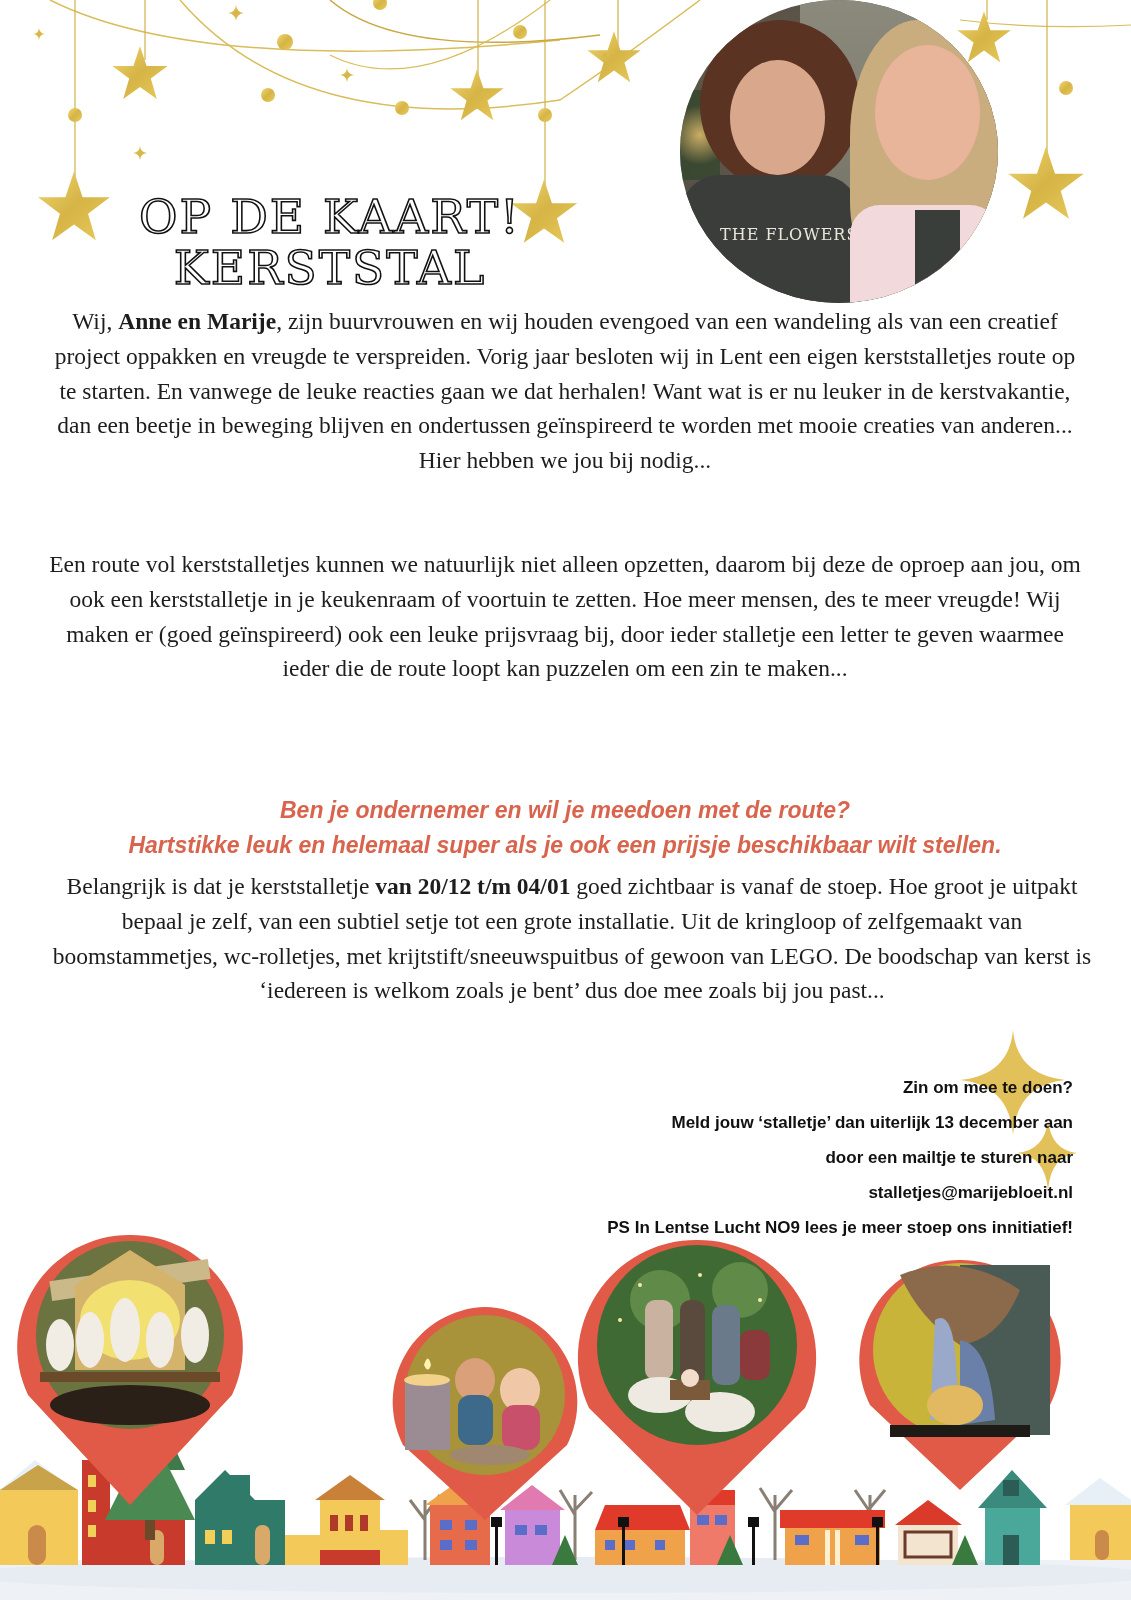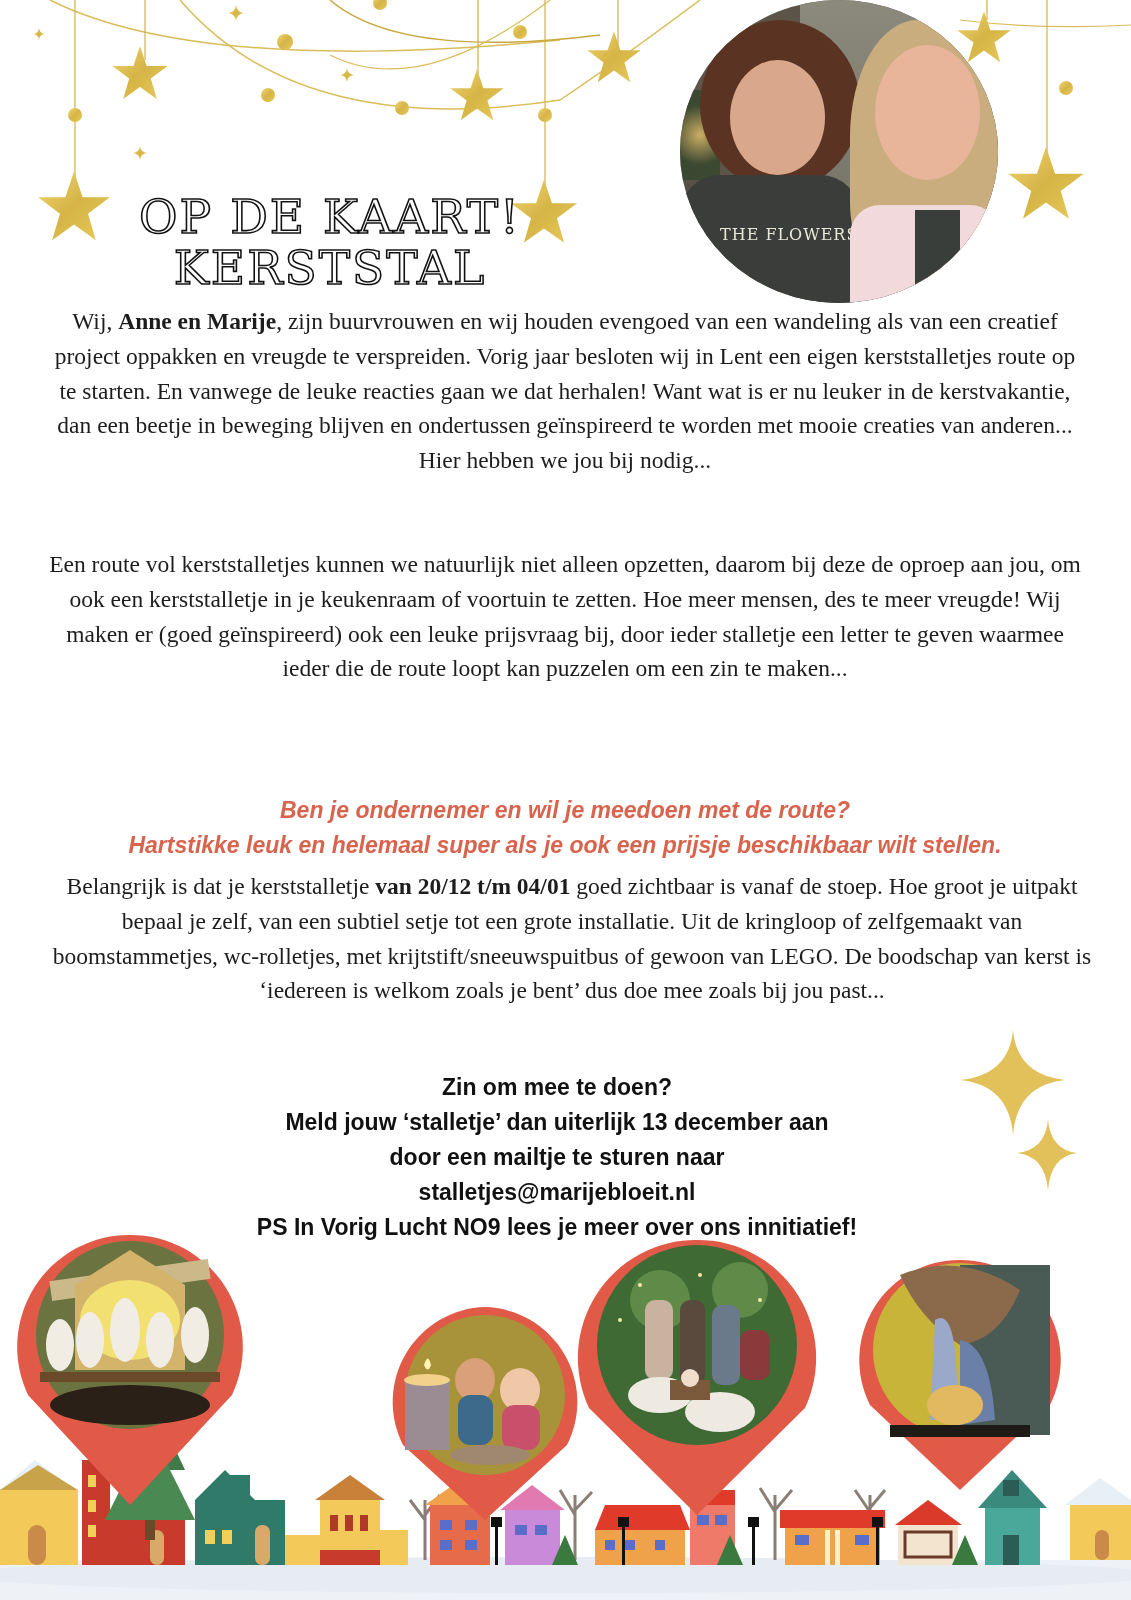--- a/index.html
+++ b/index.html
@@ -52,22 +52,22 @@
   .p1 { top: 304px; }
   .p2 { top: 547px; }
   .p-red {
     position:absolute; left: 40px; width: 1050px; top: 757px; text-align:center;
     font-size: 23px; line-height: 35px; font-weight: bold; font-style: italic;
     color: #d9644d;
     margin-top: 36px;
   }
   .p3 { top: 862px; }
   .p-cta {
-    position:absolute; left: 32px; width: 1050px; top: 1070px; text-align:center;
-    font-size: 23px; line-height: 35px; font-weight: bold; color: #111;
+    position:absolute; left: 23px; width: 1050px; top: 1070px; text-align:right;
+    font-size: 17px; line-height: 35px; font-weight: bold; color: #111;
   }
   .p-red span, .p-cta span, .p span.line { display:block; }
   .bottom-svg { position: absolute; left: 0; top: 1210px; width: 1131px; height: 390px; }
 </style>
 </head>
 <body>
 
 <svg class="garland-svg" viewBox="0 0 1131 320">
   <defs>
     <linearGradient id="gold" x1="0" y1="0" x2="1" y2="1">
@@ -156,21 +156,21 @@
 
 <svg class="abs" style="left:955px; top:1025px; width:130px; height:170px;" viewBox="0 0 130 170">
   <path d="M58,5 Q62,50 110,55 Q62,60 58,110 Q54,60 5,55 Q54,50 58,5 Z" fill="#e2c15a"></path>
   <path d="M93,95 Q96,125 122,128 Q96,131 93,165 Q90,131 62,128 Q90,125 93,95 Z" fill="#e2c15a"></path>
 </svg>
 
 <div class="p-cta">
   <span>Zin om mee te doen?</span>
   <span>Meld jouw ‘stalletje’ dan uiterlijk 13 december aan</span>
   <span><span>door een mailtje te sturen naar </span><a style="color:inherit; text-decoration:none;">stalletjes@marijebloeit.nl</a></span>
-  <span>PS In Vorig Lucht NO9 lees je meer over ons innitiatief!</span>
+  <span>PS In Lentse Lucht NO9 lees je meer stoep ons innitiatief!</span>
 </div>
 
 <svg class="bottom-svg" viewBox="0 1210 1131 390">
 
   <rect x="0" y="1560" width="1131" height="40" fill="#eef2f6"></rect>
   <ellipse cx="560" cy="1575" rx="600" ry="18" fill="#e6ecf2"></ellipse>
 
   <g stroke="#8a7f74" stroke-width="3" fill="none">
     <path d="M425,1560 L425,1500 M425,1520 L410,1500 M425,1515 L440,1495"></path>
     <path d="M575,1560 L575,1495 M575,1515 L560,1490 M575,1510 L592,1492"></path>

